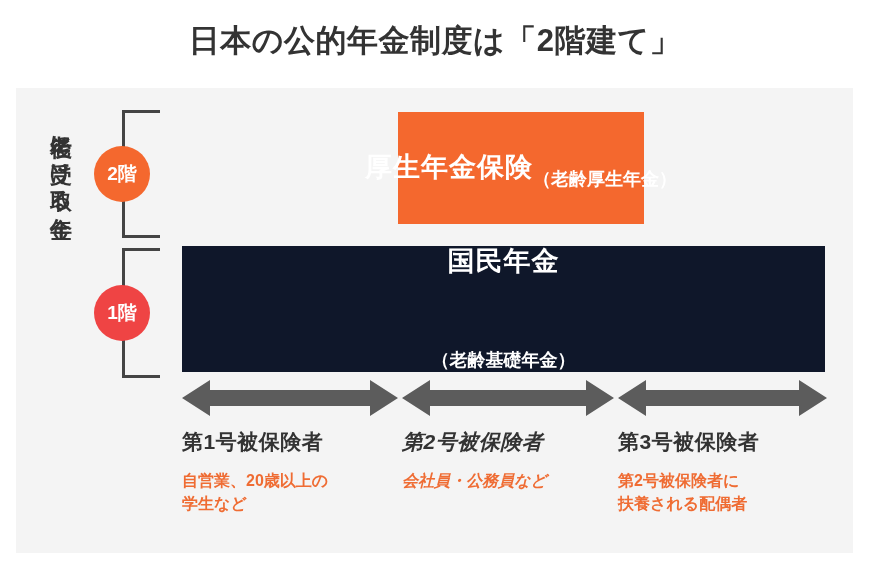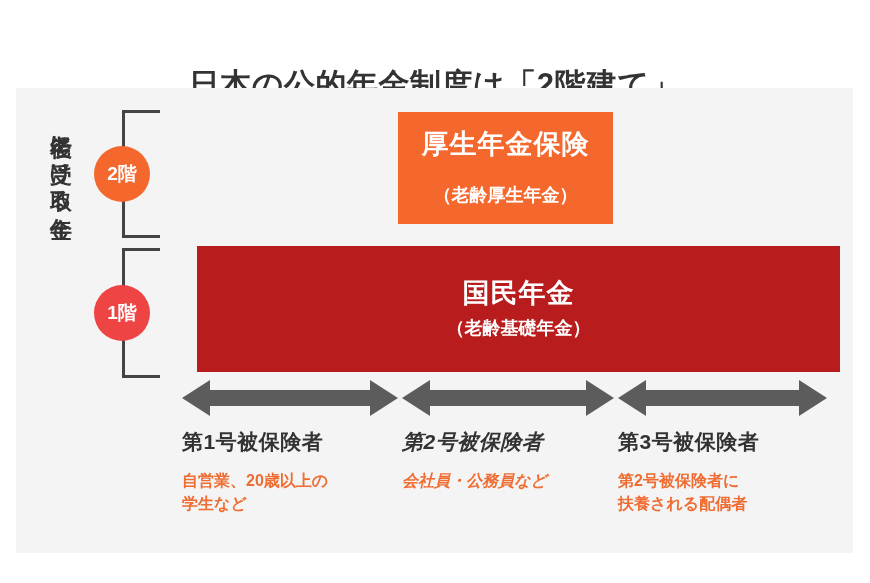--- a/index.html
+++ b/index.html
@@ -20,21 +20,20 @@
     position: absolute;
     left: 0;
     top: 20px;
     width: 870px;
     text-align: center;
     font-size: 31px;
     font-weight: bold;
     color: #333333;
     letter-spacing: 0.5px;
     white-space: nowrap;
-    margin-top: 44px;
   }
 
   
   #panel {
     position: absolute;
     left: 16px;
     top: 88px;
     width: 837px;
     height: 465px;
     background: #f4f4f4;
@@ -102,25 +101,25 @@
     left: 94px;
     top: 285px;
     background: #ef4444;
   }
 
   
   #box-kousei {
     position: absolute;
     left: 398px;
     top: 112px;
-    width: 215px;
+    width: 246px;
     height: 112px;
     background: #f4682e;
     display: flex;
-    flex-direction: column;
+    flex-direction: row;
     align-items: center;
     justify-content: center;
     color: #ffffff;
   }
   #box-kousei .main-label {
     font-size: 27px;
     font-weight: bold;
     letter-spacing: 1px;
     line-height: 1.15;
     white-space: nowrap;
@@ -132,27 +131,26 @@
     letter-spacing: 0px;
     white-space: nowrap;
   }
 
   #box-kokumin {
     position: absolute;
     left: 182px;
     top: 246px;
     width: 643px;
     height: 126px;
-    background: #b91c1c;
+    background: #0f172a;
     display: flex;
     flex-direction: column;
     align-items: center;
-    justify-content: center;
+    justify-content: space-between;
     color: #ffffff;
-    margin-left: 15px;
   }
   #box-kokumin .main-label {
     font-size: 27px;
     font-weight: bold;
     letter-spacing: 1px;
     line-height: 1.15;
     white-space: nowrap;
   }
   #box-kokumin .sub-label {
     font-size: 18px;

